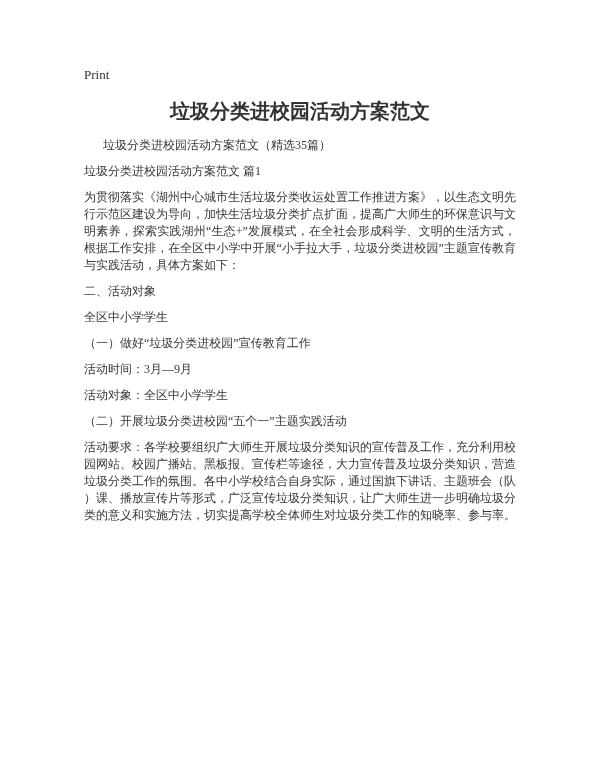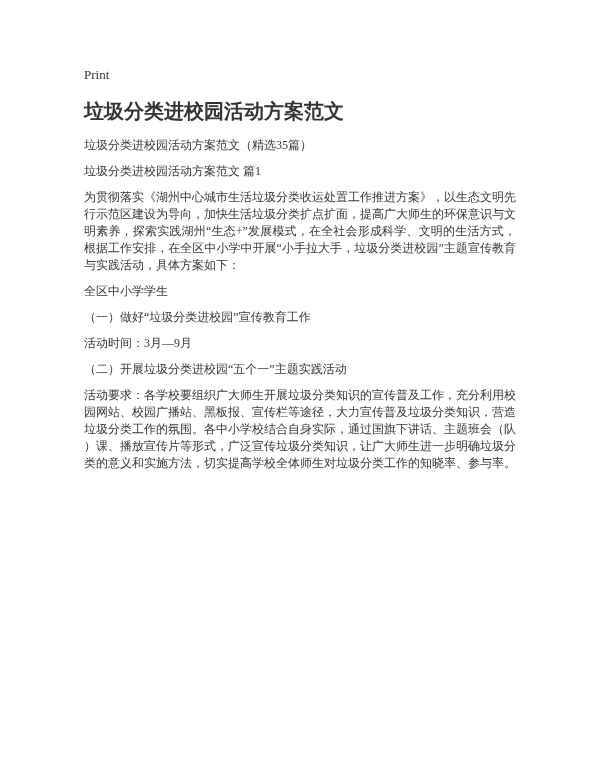--- a/index.html
+++ b/index.html
@@ -24,33 +24,35 @@
     line-height: 15px;
     color: #333333;
     text-decoration: none;
     cursor: pointer;
   }
   .doc-title {
     margin: 16px 0 0 0;
     font-size: 20px;
     line-height: 24px;
     font-weight: bold;
+    text-align: center;
     color: #333333;
   }
   .blk {
     margin: 9px 0 0 0;
     font-size: 12px;
     line-height: 17px;
     text-align: justify;
     line-break: anywhere;
     word-break: break-all;
     color: #363636;
   }
   .subtitle {
     margin-top: 14px;
+    margin-left: 19px;
   }
   .bold {
     font-weight: normal;
   }
 </style>
 </head>
 <body>
 
 <div class="page">
 
@@ -59,28 +61,30 @@
   <h1 class="doc-title">垃圾分类进校园活动方案范文</h1>
 
   <p class="blk subtitle">垃圾分类进校园活动方案范文（精选35篇）</p>
 
   <h2 class="blk bold">垃圾分类进校园活动方案范文 篇1</h2>
 
   <p class="blk">为贯彻落实《湖州中心城市生活垃圾分类收运处置工作推进方案》，以生态文明先行示范区建设为导向，加快生活垃圾分类扩点扩面，提高广大师生的环保意识与文明素养，探索实践湖州“生态+”发展模式，在全社会形成科学、文明的生活方式，根据工作安排，在全区中小学中开展“小手拉大手，垃圾分类进校园”主题宣传教育与实践活动，具体方案如下：</p>
 
 
 
+  <h3 class="blk bold">二、活动对象</h3>
 
   <p class="blk">全区中小学学生</p>
 
 
 
 
   <p class="blk">（一）做好“垃圾分类进校园”宣传教育工作</p>
 
   <p class="blk">活动时间：3月—9月</p>
 
+  <p class="blk">活动对象：全区中小学学生</p>
 
   <p class="blk">（二）开展垃圾分类进校园“五个一”主题实践活动</p>
 
   <p class="blk">活动要求：各学校要组织广大师生开展垃圾分类知识的宣传普及工作，充分利用校园网站、校园广播站、黑板报、宣传栏等途径，大力宣传普及垃圾分类知识，营造垃圾分类工作的氛围。各中小学校结合自身实际，通过国旗下讲话、主题班会（队）课、播放宣传片等形式，广泛宣传垃圾分类知识，让广大师生进一步明确垃圾分类的意义和实施方法，切实提高学校全体师生对垃圾分类工作的知晓率、参与率。</p>
 
 </div>
 
 </body></html>

